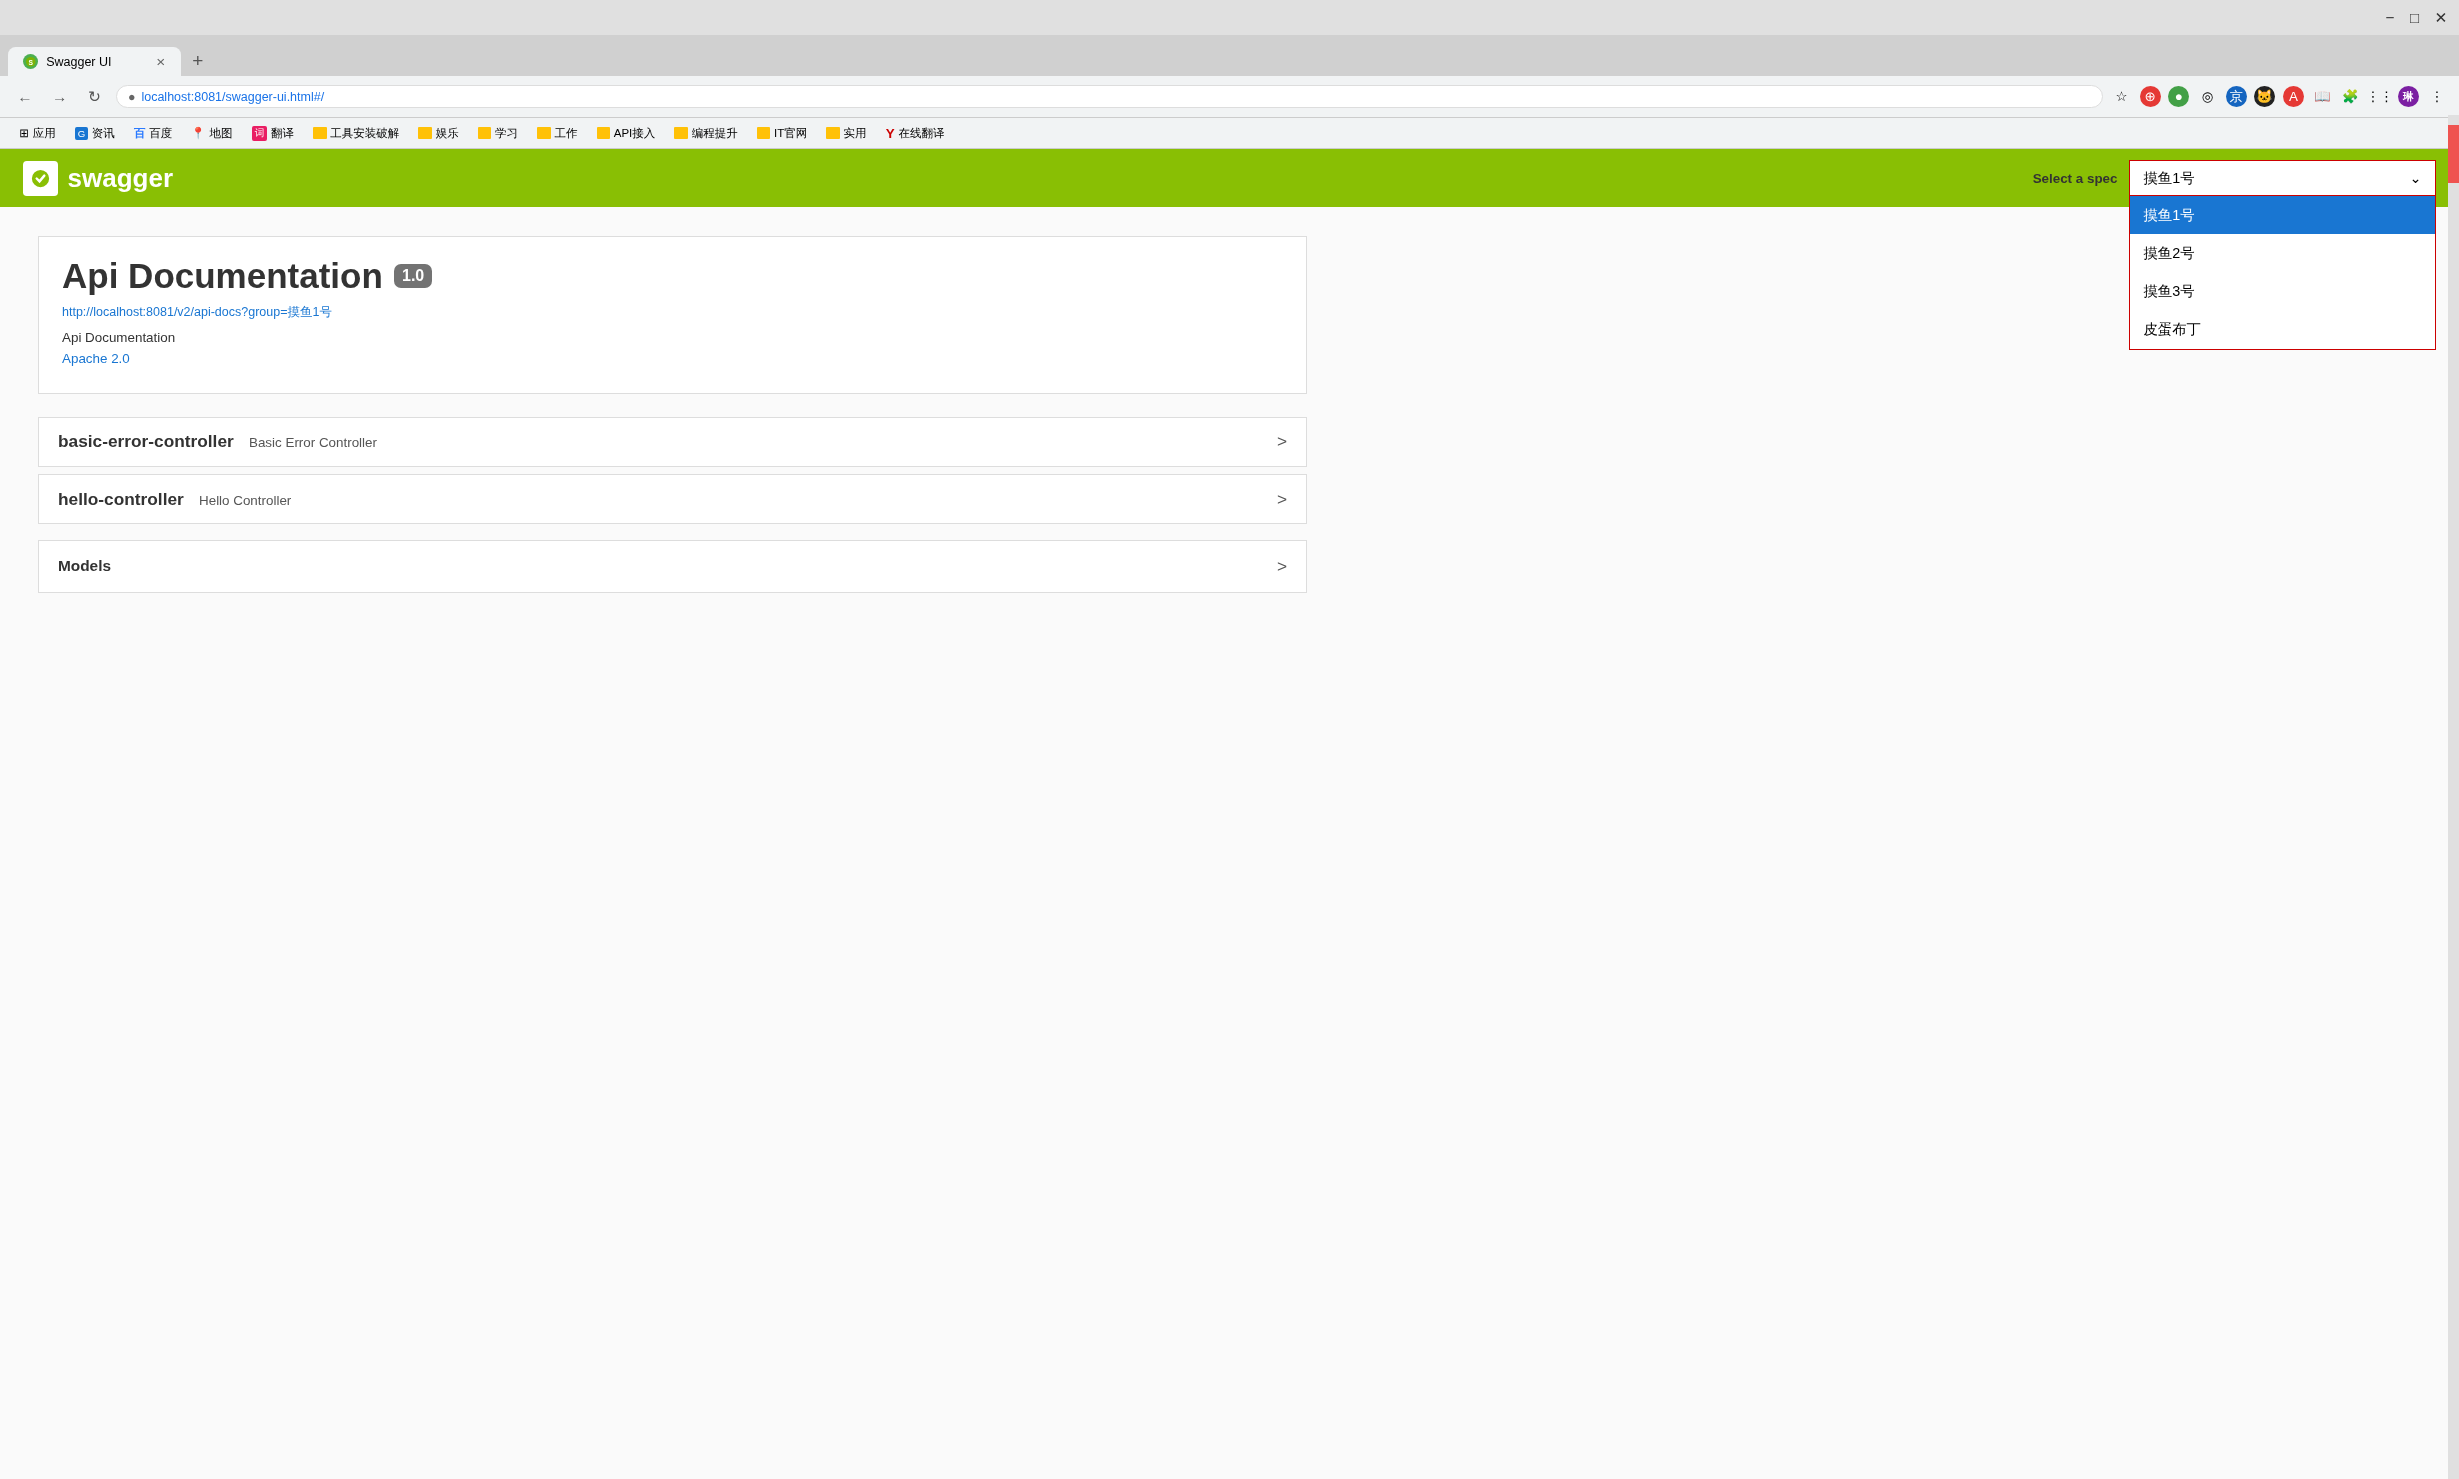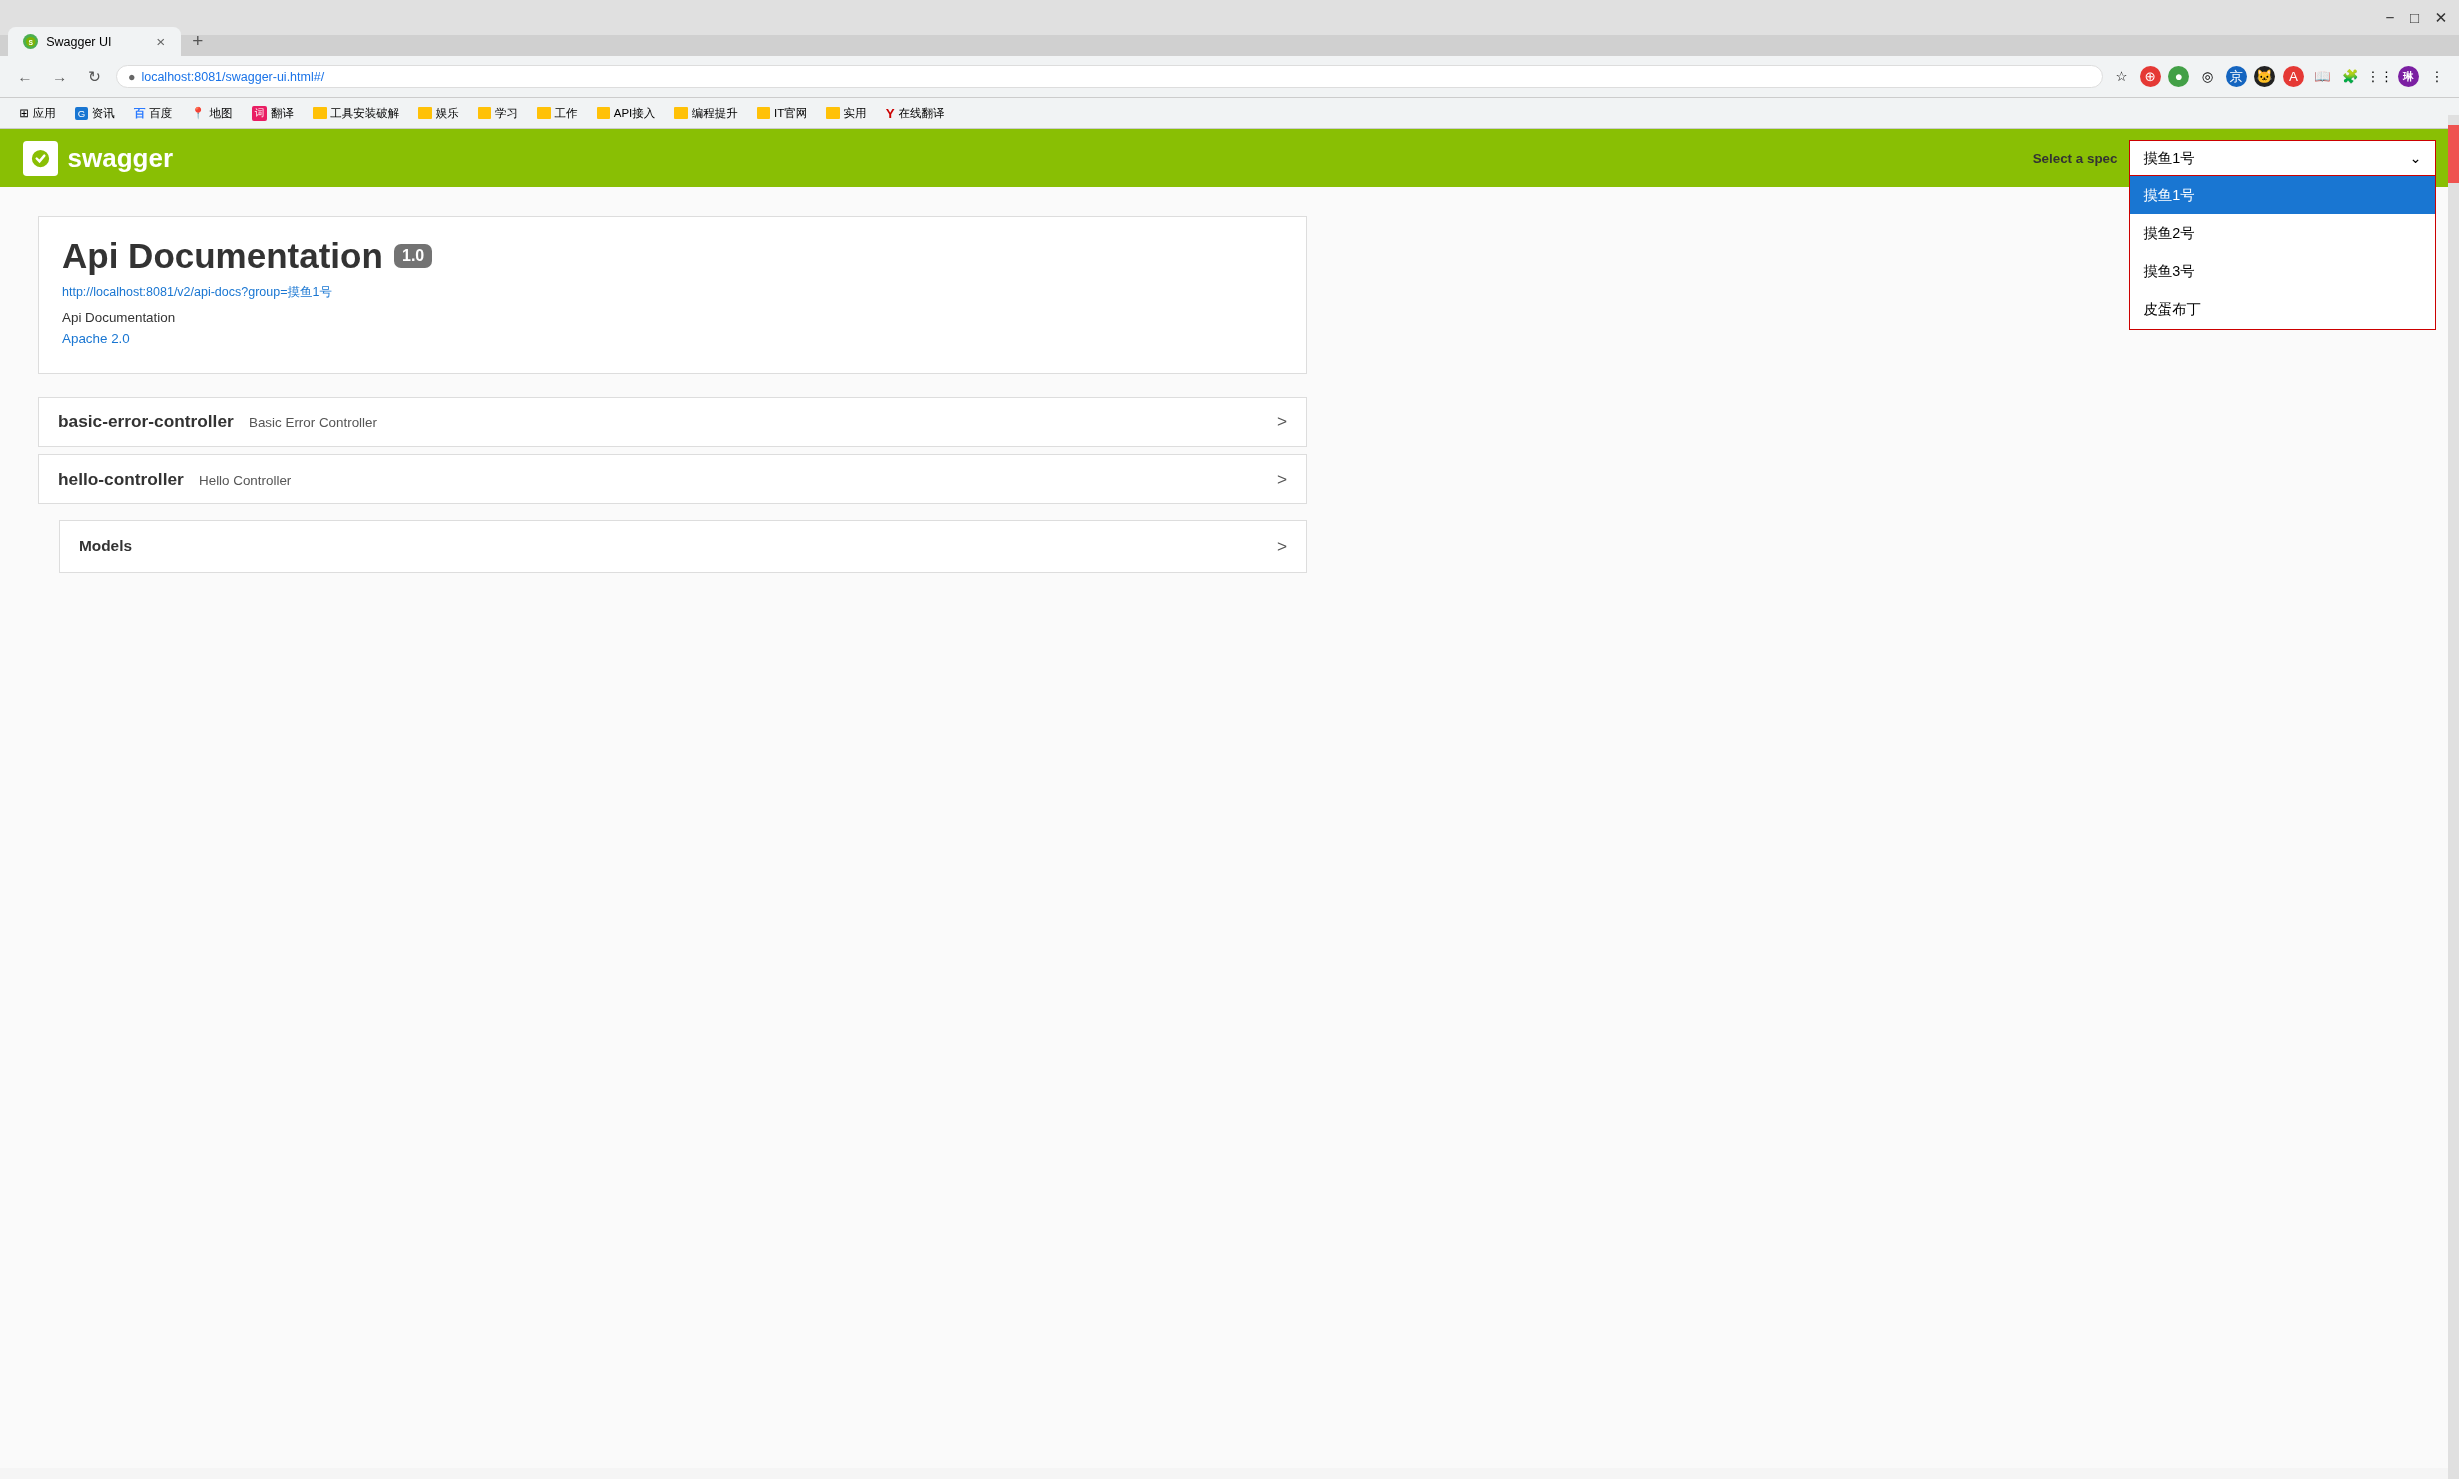--- a/index.html
+++ b/index.html
@@ -1,21 +1,21 @@
 <!DOCTYPE html>
 <html><head>
   <meta charset="utf-8">
   <style>
     * { margin: 0; padding: 0; box-sizing: border-box; }
     body { font-family: Arial, sans-serif; background: #f5f5f5; font-size: 13.4px; overflow: hidden; }
 
     
     .browser-chrome { background: #e8e8e8; }
     .title-bar { display: flex; align-items: center; justify-content: space-between; padding: 5.8px 11.5px; background: #e0e0e0; height: 35px; }
-    .tab-bar { display: flex; align-items: flex-end; padding: 0 7.7px; background: #d0d0d0; height: 21px; }
+    .tab-bar { display: flex; align-items: flex-end; padding: 0 7.7px; background: #d0d0d0; height: 41px; }
     .tab { display: flex; align-items: center; gap: 7.7px; padding: 5.8px 15.4px; background: #f1f3f4; border-radius: 7.7px 7.7px 0 0; font-size: 12.5px; min-width: 173px; height: 29px; }
     .tab-favicon { width: 15.4px; height: 15.4px; background: #4caf50; border-radius: 50%; display: flex; align-items: center; justify-content: center; color: white; font-size: 8.6px; }
     .tab-close { margin-left: auto; cursor: pointer; color: #666; font-size: 15.4px; line-height: 1; }
     .new-tab { padding: 3.8px 7.7px; font-size: 19px; color: #555; cursor: pointer; margin-left: 3.8px; }
     .win-controls { display: flex; gap: 15.4px; color: #333; }
     .win-btn { cursor: pointer; font-size: 15.4px; }
 
     .address-bar { display: flex; align-items: center; padding: 5.8px 11.5px; gap: 7.7px; background: #f1f3f4; height: 42px; border-bottom: 1px solid #ccc; }
     .nav-btn { width: 27px; height: 27px; display: flex; align-items: center; justify-content: center; border-radius: 50%; cursor: pointer; color: #555; font-size: 15.4px; }
     .address-input { flex: 1; display: flex; align-items: center; background: white; border: 1px solid #ddd; border-radius: 19px; padding: 3.8px 11.5px; font-size: 12.5px; color: #1a73e8; }
@@ -59,21 +59,21 @@
 
     
     .controllers-area { margin-bottom: 15.4px; }
     .controller-section { background: white; border: 1px solid #ddd; margin-bottom: 7.7px; }
     .controller-header { display: flex; align-items: center; justify-content: space-between; padding: 13.4px 19px; cursor: pointer; }
     .controller-name { font-size: 17.3px; font-weight: bold; color: #333; }
     .controller-desc { font-size: 13.4px; color: #555; margin-left: 11.5px; }
     .controller-arrow { font-size: 17.3px; color: #555; }
 
     
-    .models-section { background: white; border: 1px solid #ddd; margin-left: 21px; }
+    .models-section { background: white; border: 1px solid #ddd; }
     .models-header { display: flex; align-items: center; justify-content: space-between; padding: 15.4px 19px; cursor: pointer; }
     .models-label { font-size: 15.4px; font-weight: bold; color: #333; }
 
     
     .swagger-page::-webkit-scrollbar { width: 7.7px; }
     .swagger-page::-webkit-scrollbar-track { background: #f0f0f0; }
     .swagger-page::-webkit-scrollbar-thumb { background: #ef5350; border-radius: 1.9px; }
 
     .right-scrollbar { position: fixed; right: 0; top: 115px; bottom: 0; width: 11.5px; background: #e0e0e0; }
     .scrollbar-thumb { width: 100%; height: 58px; background: #ef5350; position: absolute; top: 9.6px; }

